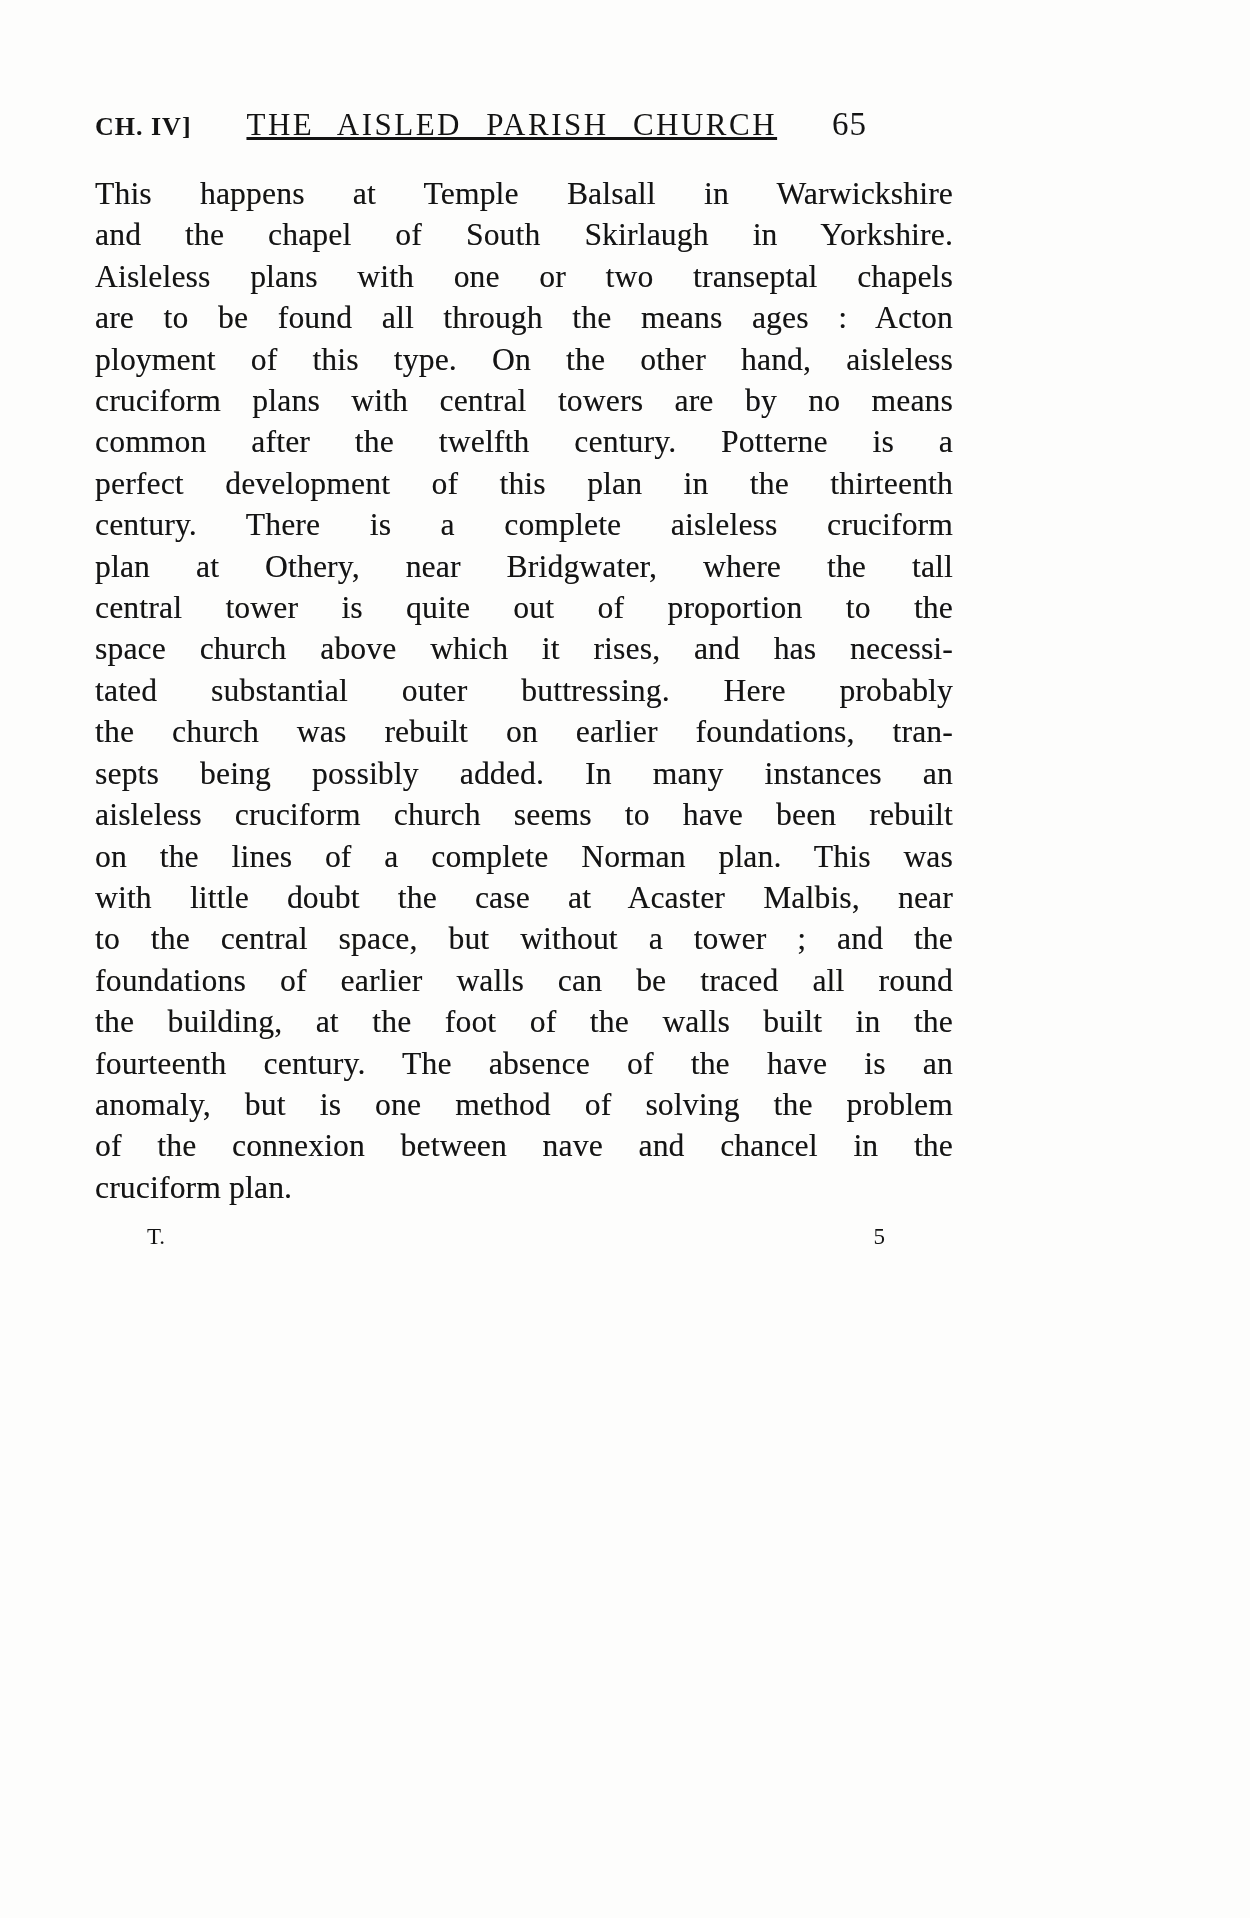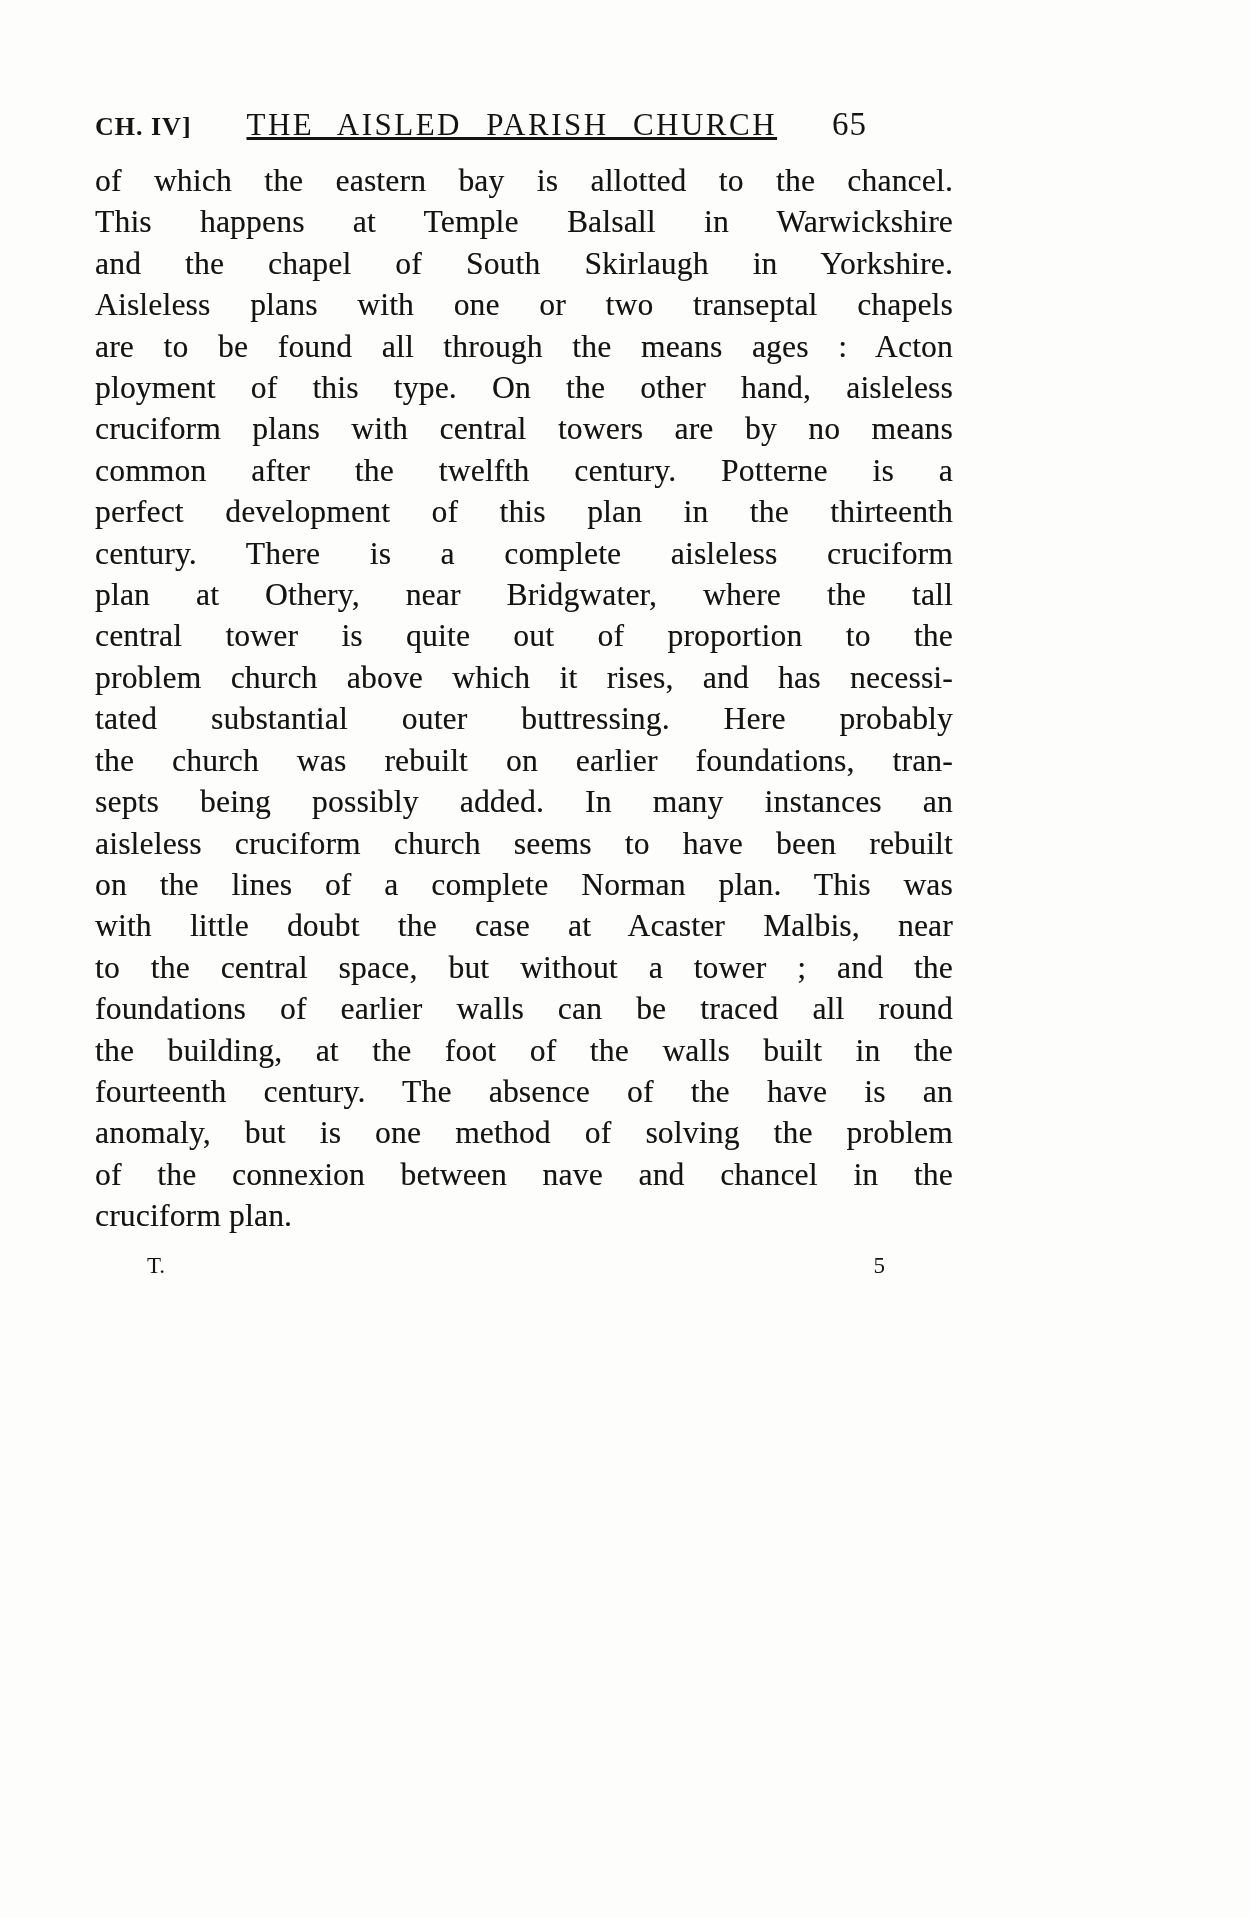--- a/index.html
+++ b/index.html
@@ -20,21 +20,21 @@
     position: absolute;
     left: 95px;
     top: 106px;
     width: 858px;
   }
   .header {
     display: flex;
     justify-content: space-between;
     align-items: baseline;
     width: 772px;
-    margin-bottom: 17px;
+    margin-bottom: 30px;
   }
   .chapter {
     font-size: 26px;
     font-weight: 700;
     letter-spacing: 1px;
     white-space: nowrap;
   }
   .title {
     font-size: 31px;
     letter-spacing: 2.5px;
@@ -74,33 +74,32 @@
 <div class="page">
   <div class="content">
 
     <div class="header">
       <span class="chapter">CH. IV]</span>
       <span class="title">THE AISLED PARISH CHURCH</span>
       <span class="pagenum">65</span>
     </div>
 
     <div class="body">
-        <div class="line">of which the eastern bay is allotted to the chancel.</div>
         <div class="line">This happens at Temple Balsall in Warwickshire</div>
         <div class="line">and the chapel of South Skirlaugh in Yorkshire.</div>
         <div class="line">Aisleless plans with one or two transeptal chapels</div>
         <div class="line">are to be found all through the means ages : Acton</div>
         <div class="line">ployment of this type. On the other hand, aisleless</div>
         <div class="line">cruciform plans with central towers are by no means</div>
         <div class="line">common after the twelfth century. Potterne is a</div>
         <div class="line">perfect development of this plan in the thirteenth</div>
         <div class="line">century. There is a complete aisleless cruciform</div>
         <div class="line">plan at Othery, near Bridgwater, where the tall</div>
         <div class="line">central tower is quite out of proportion to the</div>
-        <div class="line">problem church above which it rises, and has necessi-</div>
+        <div class="line">space church above which it rises, and has necessi-</div>
         <div class="line">tated substantial outer buttressing. Here probably</div>
         <div class="line">the church was rebuilt on earlier foundations, tran-</div>
         <div class="line">septs being possibly added. In many instances an</div>
         <div class="line">aisleless cruciform church seems to have been rebuilt</div>
         <div class="line">on the lines of a complete Norman plan. This was</div>
         <div class="line">with little doubt the case at Acaster Malbis, near</div>
         <div class="line">to the central space, but without a tower ; and the</div>
         <div class="line">foundations of earlier walls can be traced all round</div>
         <div class="line">the building, at the foot of the walls built in the</div>
         <div class="line">fourteenth century. The absence of the have is an</div>

